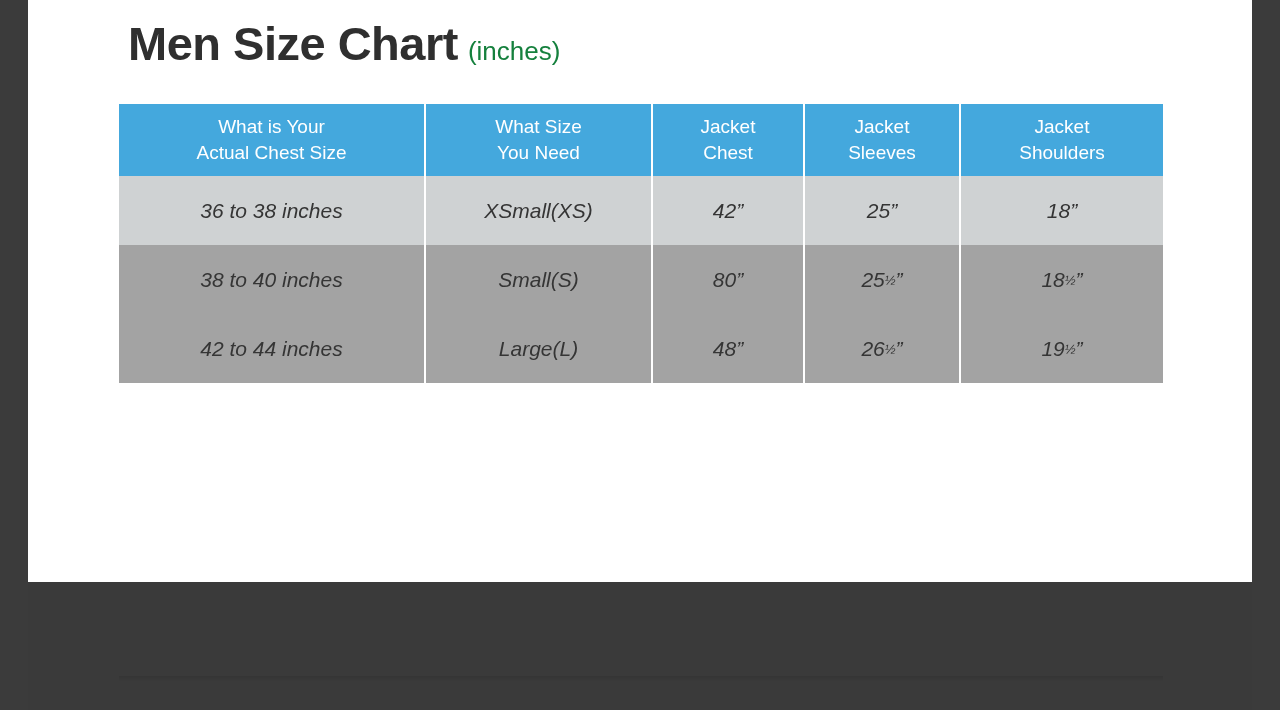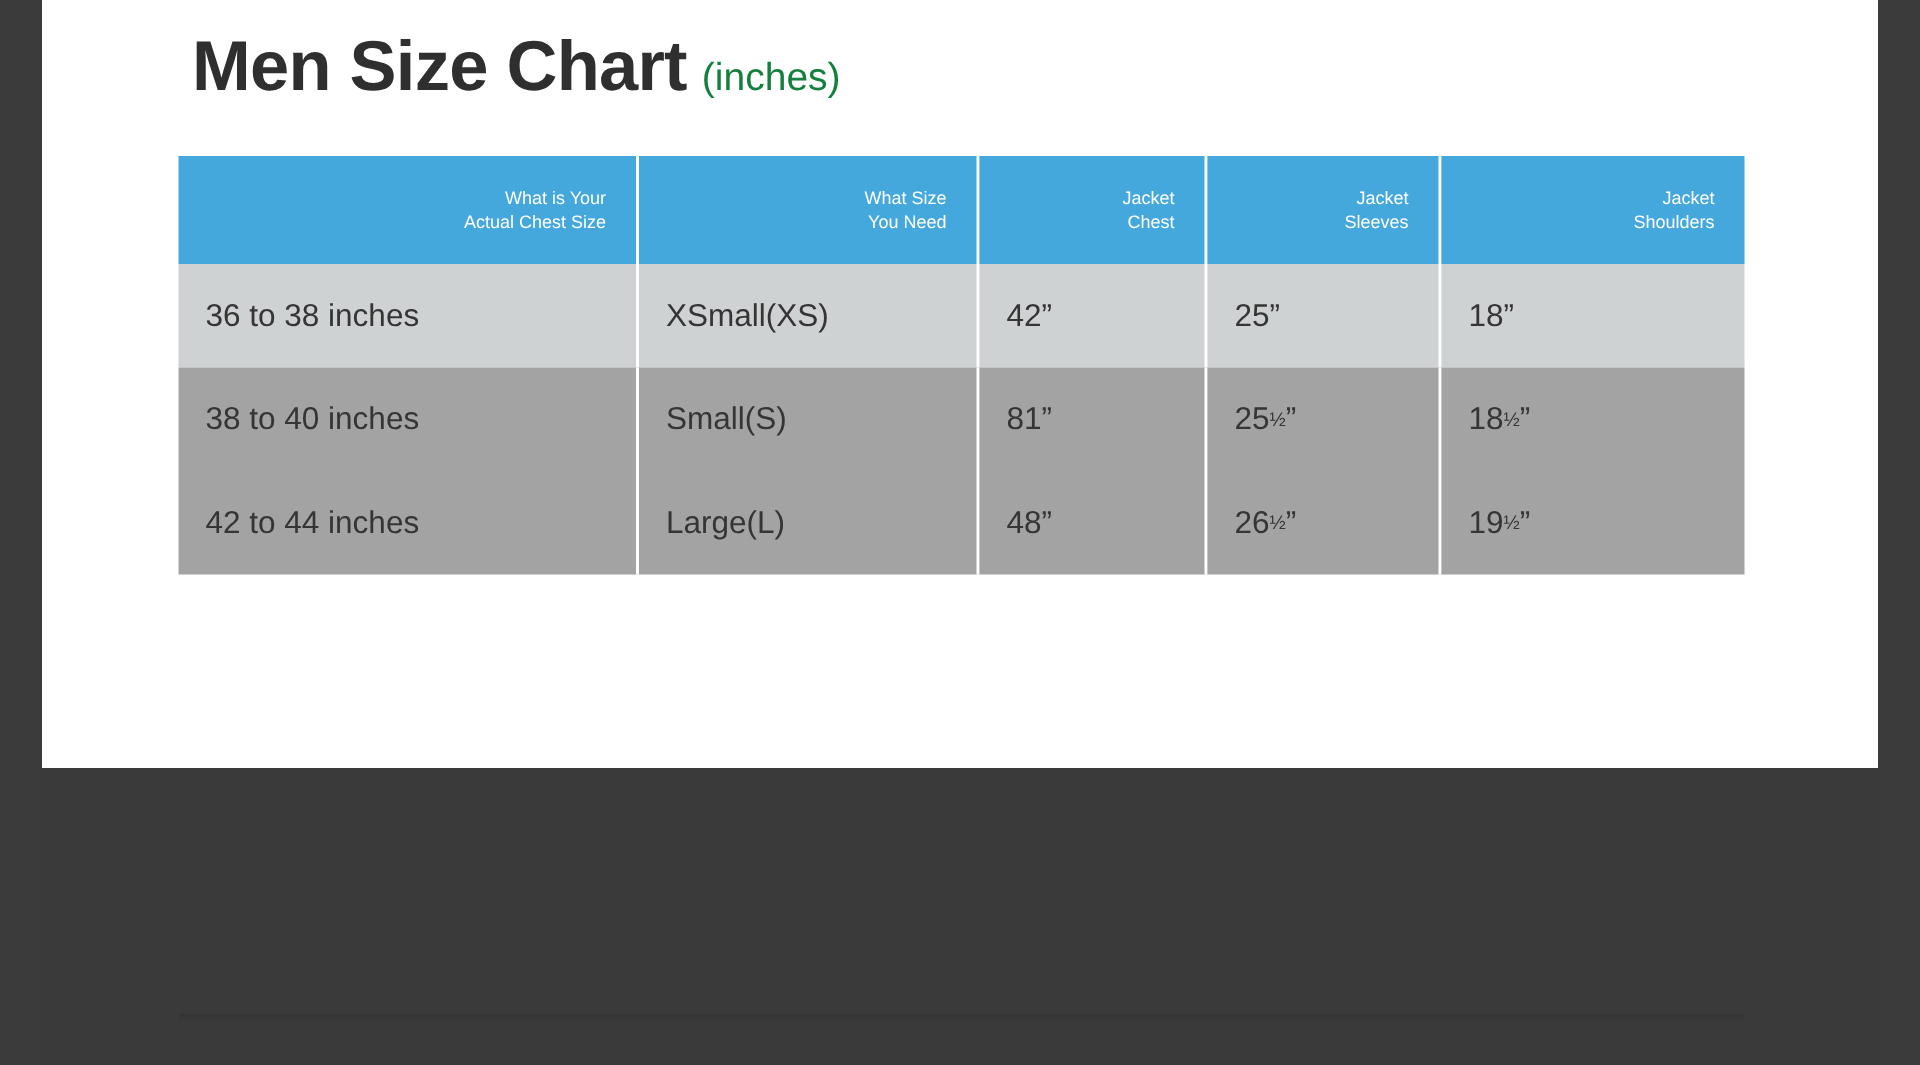--- a/index.html
+++ b/index.html
@@ -27,21 +27,21 @@
     background: #3b3b3b;
   }
   .band.left  { left: 0;  width: 28px; }
   .band.right { right: 0; width: 28px; }
 
   .sheet {
     position: absolute;
     left: 28px;
     top: 0;
     width: 1224px;
-    height: 512px;
+    height: 582px;
     background: #ffffff;
   }
 
   .title-row {
     position: absolute;
     left: 100px;
     top: 20px;
     display: flex;
     align-items: baseline;
     gap: 10px;
@@ -65,38 +65,39 @@
     top: 104px;
     width: 1044px;
     border-collapse: separate;
     border-spacing: 0;
     table-layout: fixed;
   }
   table.chart th {
     background: #44a8dd;
     color: #ffffff;
     font-weight: normal;
-    font-size: 12px;
+    font-size: 19px;
     line-height: 1.35;
     height: 72px;
     vertical-align: middle;
-    text-align: right;
+    text-align: center;
     border-right: 2px solid #ffffff;
     padding: 0 20px;
   }
   table.chart th:last-child { border-right: none; }
 
   table.chart td {
     font-size: 21px;
     color: #353535;
-    text-align: left;
+    text-align: center;
     height: 69px;
     vertical-align: middle;
     border-right: 2px solid #ffffff;
-    padding: 0 18px;
+    padding: 0 4px;
+    font-style: italic;
   }
   table.chart td:last-child { border-right: none; }
 
   tr.band-a td { background: #cfd2d3; }
   tr.band-b td { background: #a3a3a3; }
 
   col.c1 { width: 307px; }
   col.c2 { width: 227px; }
   col.c3 { width: 152px; }
   col.c4 { width: 156px; }
@@ -165,21 +166,21 @@
         <tr class="band-a">
           <td>36 to 38 inches</td>
           <td>XSmall(XS)</td>
           <td>42”</td>
           <td>25”</td>
           <td>18”</td>
         </tr>
         <tr class="band-b">
           <td>38 to 40 inches</td>
           <td>Small(S)</td>
-          <td>81”</td>
+          <td>80”</td>
           <td>25<span class="frac">½</span>”</td>
           <td>18<span class="frac">½</span>”</td>
         </tr>
         <tr class="band-b">
           <td>42 to 44 inches</td>
           <td>Large(L)</td>
           <td>48”</td>
           <td>26<span class="frac">½</span>”</td>
           <td>19<span class="frac">½</span>”</td>
         </tr>

